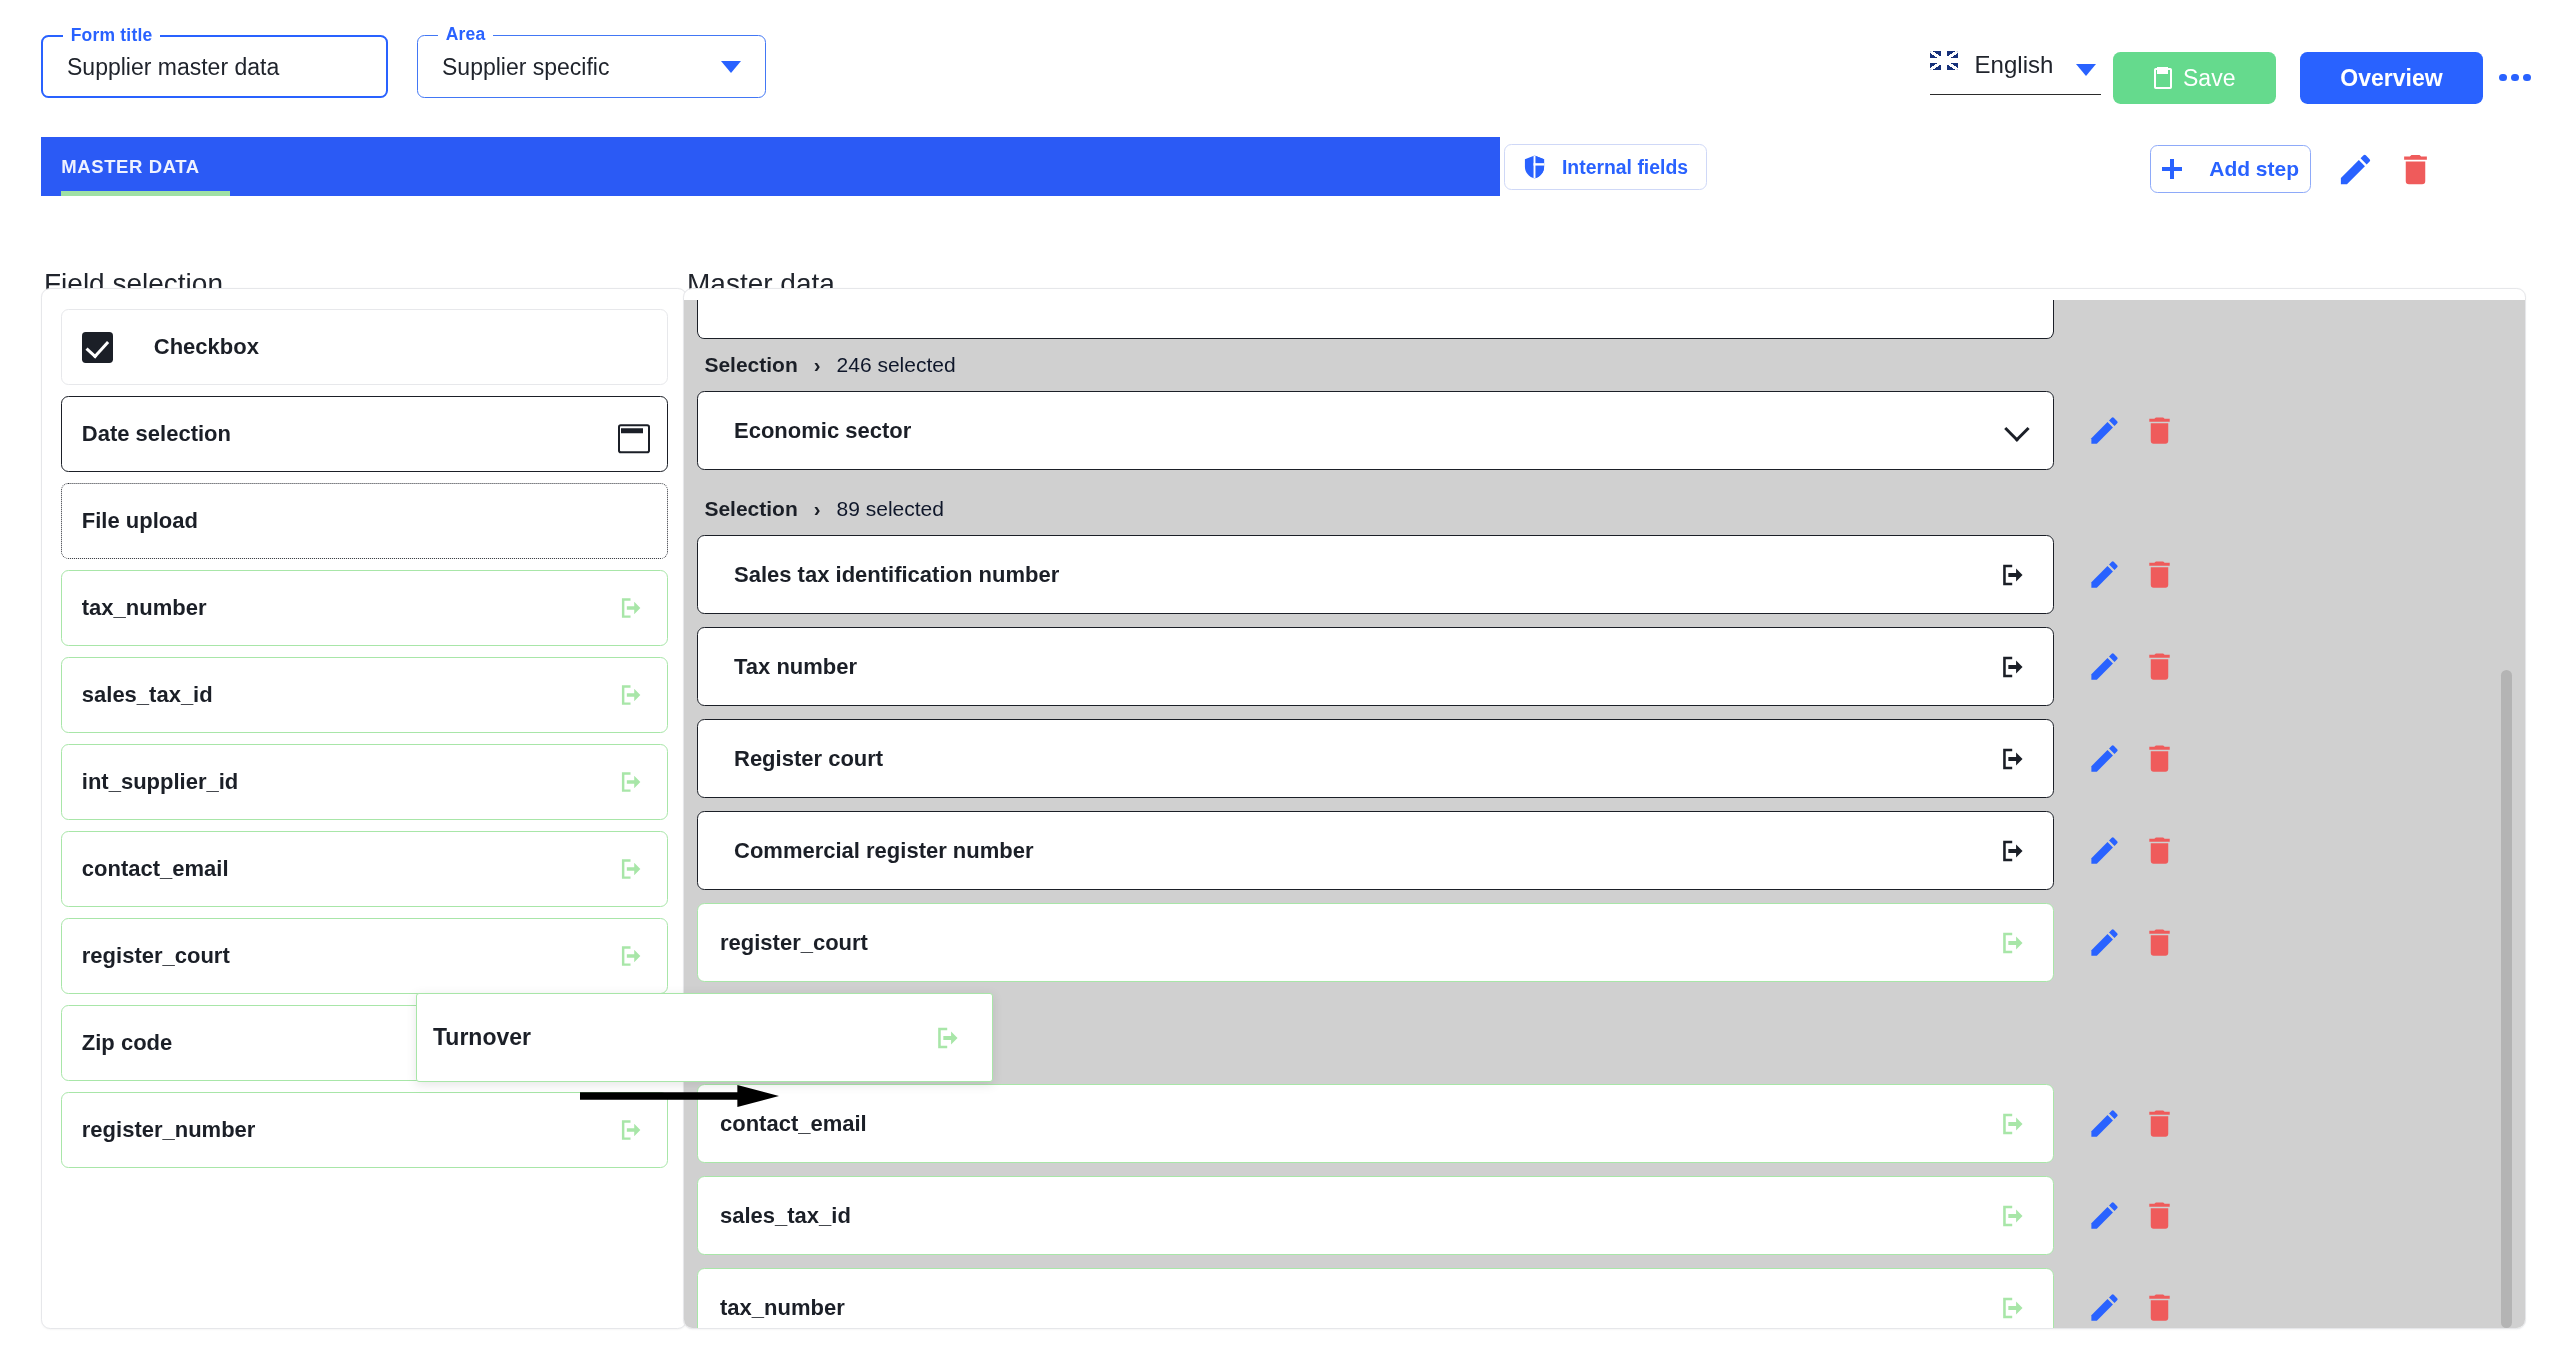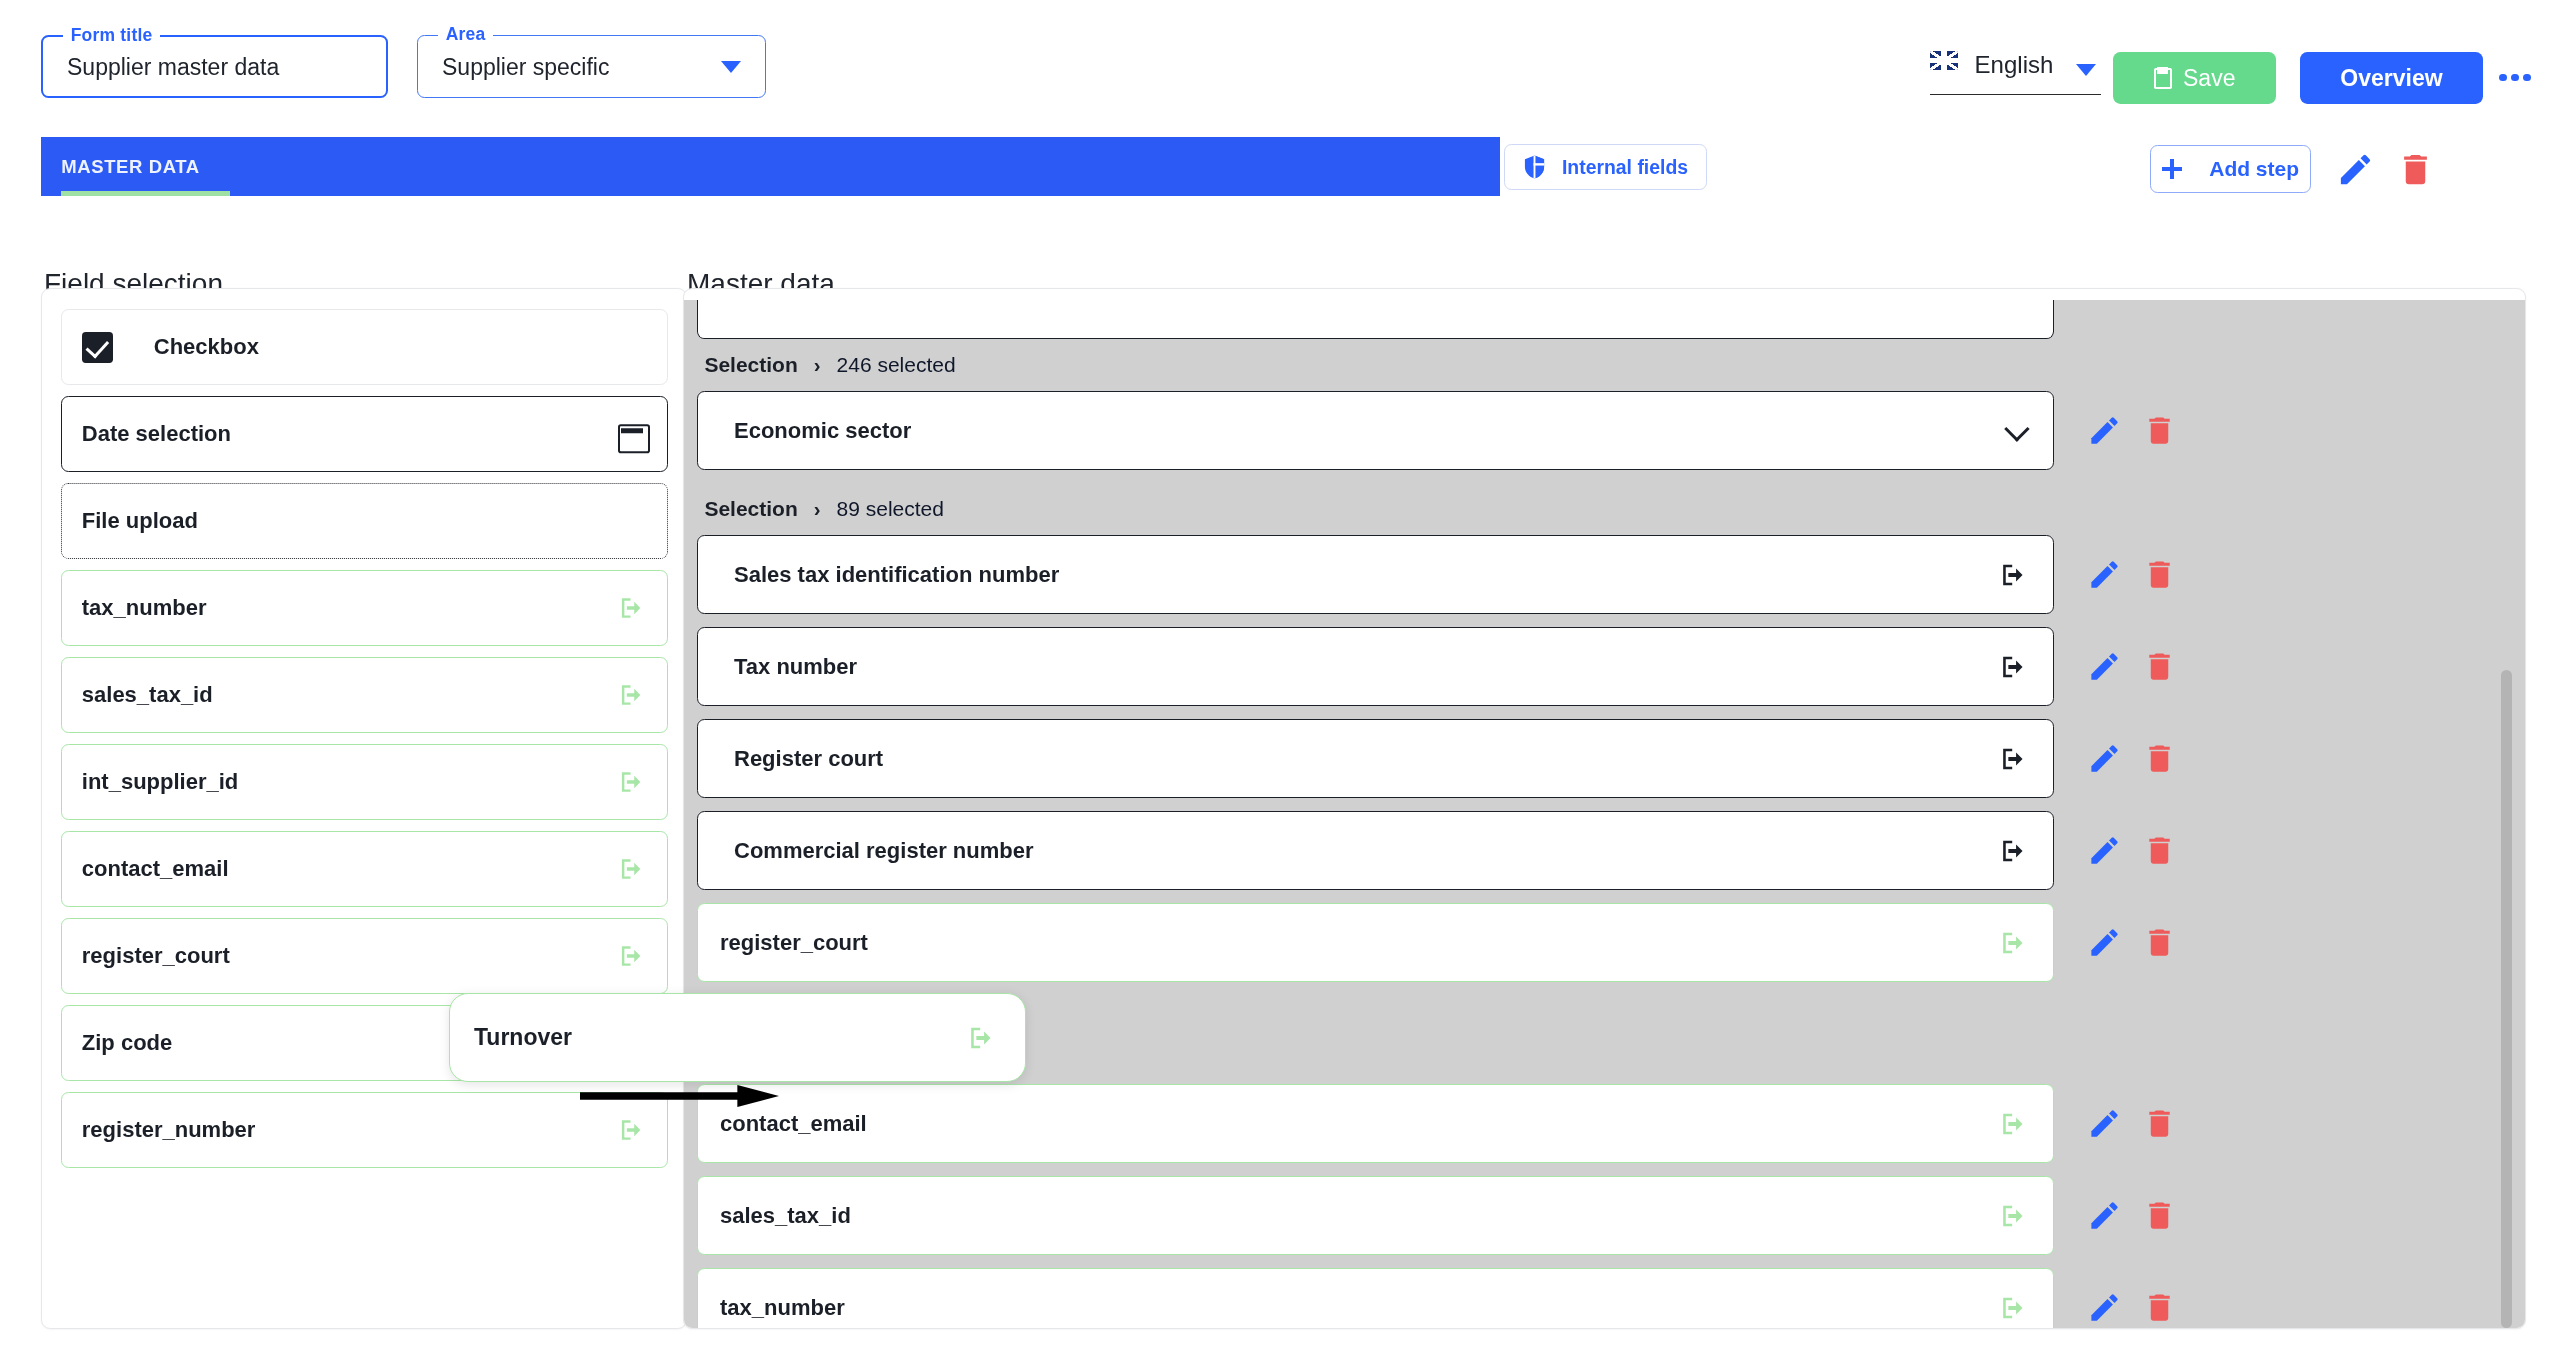--- a/index.html
+++ b/index.html
@@ -152,23 +152,23 @@
   .chev-down::after{content:"";position:absolute;left:2.8px;top:1.8px;width:14.8px;height:14.8px;
      border:3.7px solid #1b1f27;border-top:0;border-left:0;transform:rotate(45deg);}
   .md-actions { display:flex; align-items:center; gap:20.3px; margin-left:33px; }
   .md-actions .ic { width:35px; height:35px; cursor:pointer; }
 
   .md-scrollbar-track { position:absolute; right:11px; top:0; width:14.8px; bottom:0; }
   .md-scrollbar-thumb { position:absolute; right:1.8px; width:11px; border-radius:5.5px;
                         background:#b4b4b4; cursor:pointer; }
 
   
-  #drag-preview { position:absolute; left:449px; top:993px; width:577px; height:89px;
-    background:#fff; border:0.9px solid #a8e6a8; border-radius:19px;
-    display:flex; align-items:center; padding:0 24px;
+  #drag-preview { position:absolute; left:416px; top:993px; width:577px; height:89px;
+    background:#fff; border:0.9px solid #a8e6a8; border-radius:3px;
+    display:flex; align-items:center; padding:0 16px;
     box-shadow:0 2.8px 11px rgba(0,0,0,.10); z-index:40; }
   #drag-preview .lbl { font-size:23px; color:#1b1f27; font-weight:700; }
   #drag-preview .end-ico { position:absolute; right:28px; top:50%; transform:translateY(-50%); }
 
   #drag-arrow { position:absolute; left:580px; top:1083px; width:199px; height:26px; z-index:41; }
 </style>
 </head>
 <body>
 
 <div class="page">

